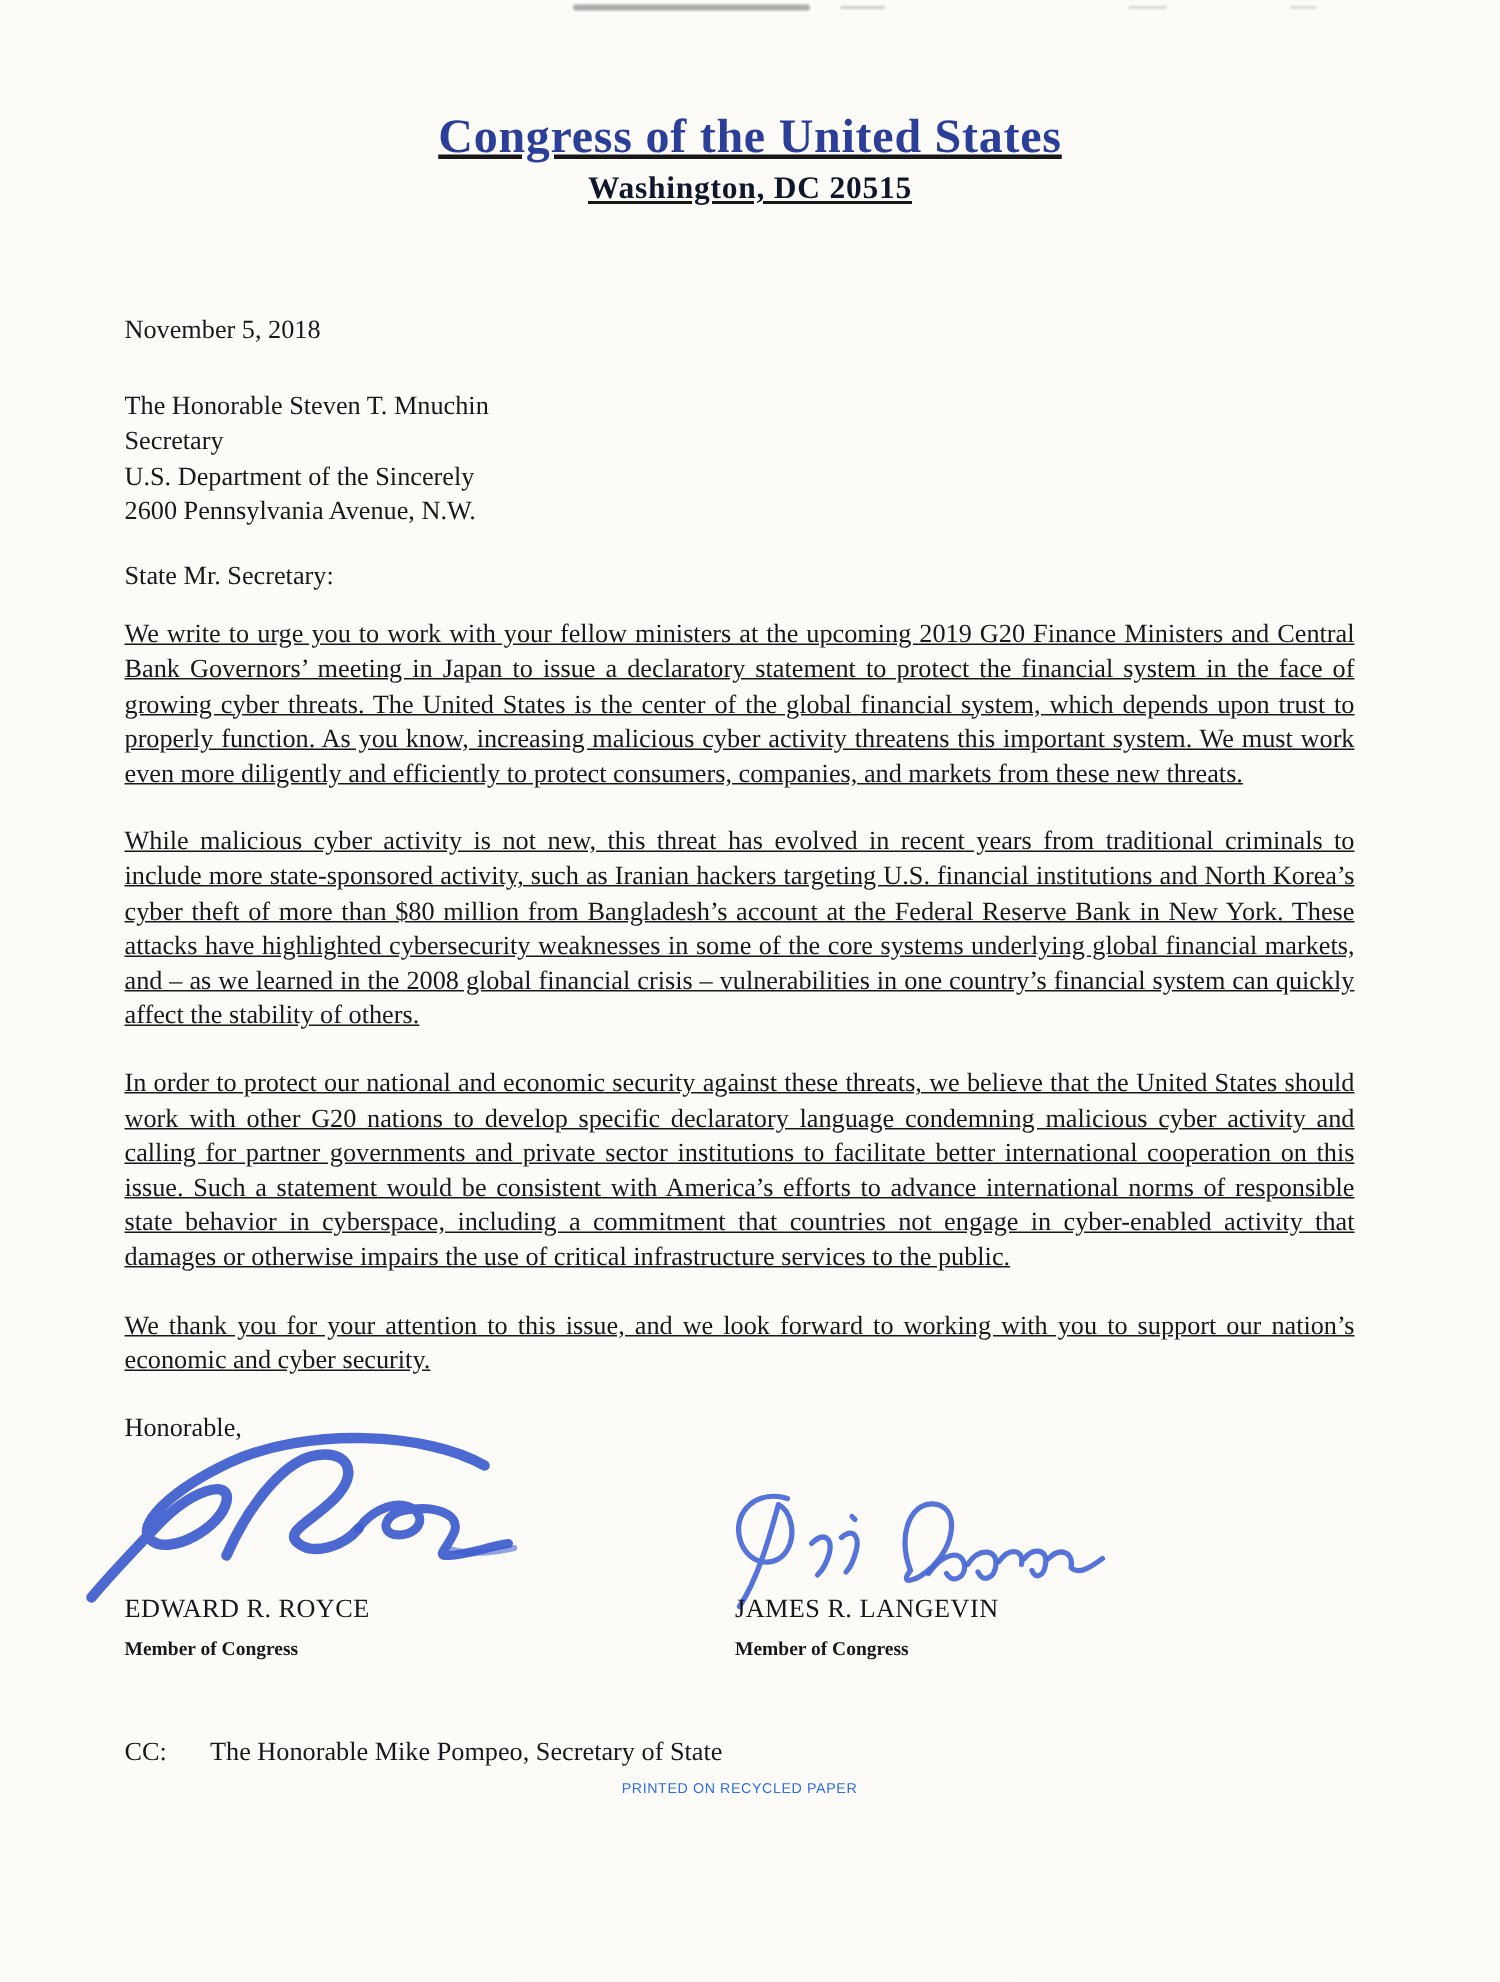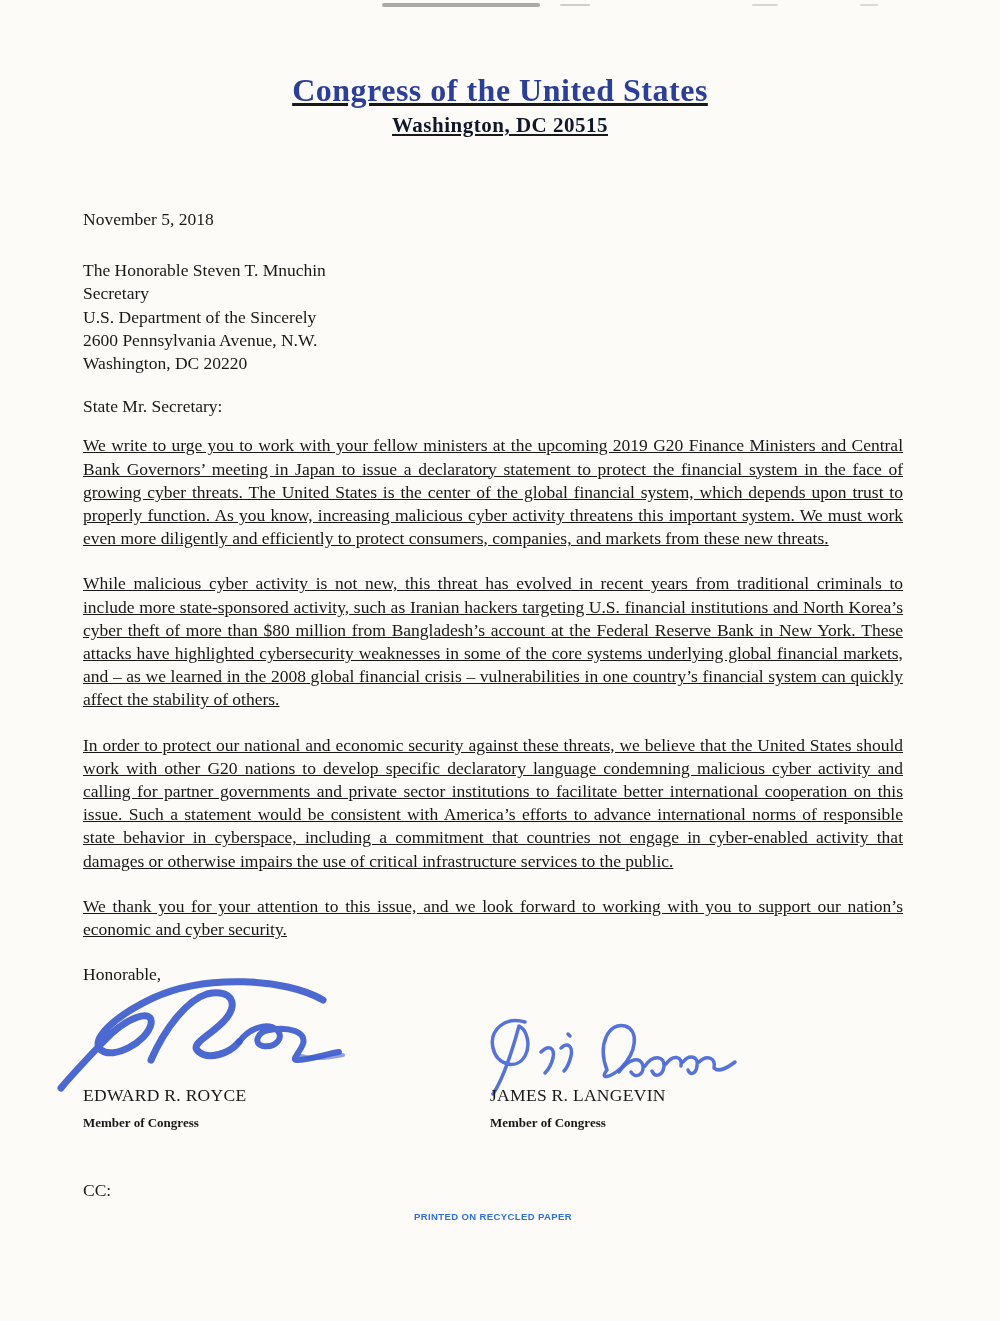--- a/index.html
+++ b/index.html
@@ -49,21 +49,21 @@
   .sig-block .sig-name{font-size:17.5px;letter-spacing:.3px;}
   .sig-block .sig-title{font-size:13px;margin-top:3px;font-weight:bold;}
   .sig-left{left:0;}
   .sig-right{left:407px;}
 
   .cc-row{margin-top:38px;display:flex;}
   .cc-label{width:57px;}
   .footer{
     margin-top:2px;text-align:center;
     font-family:"Liberation Sans", sans-serif;
-    font-size:9.5px;font-weight:bold;letter-spacing:.4px;
+    font-size:9.5px;font-weight:normal;letter-spacing:.4px;
   }
 </style>
 </head>
 <body>
 
 <div class="page">
 
   <div class="scan-mark sm1"></div>
   <div class="scan-mark sm2"></div>
   <div class="scan-mark sm3"></div>
@@ -76,21 +76,20 @@
 
   <div class="content">
 
     <div class="date">November 5, 2018</div>
 
     <div class="recipient">
       <div>The Honorable Steven T. Mnuchin</div>
       <div>Secretary</div>
       <div>U.S. Department of the Sincerely</div>
       <div>2600 Pennsylvania Avenue, N.W.</div>
-      <div>Washington, DC 20220</div>
     </div>
 
     <div class="salutation">State Mr. Secretary:</div>
 
     <div class="body-paras">
       <p>We write to urge you to work with your fellow ministers at the upcoming 2019 G20 Finance Ministers and Central Bank Governors’ meeting in Japan to issue a declaratory statement to protect the financial system in the face of growing cyber threats. The United States is the center of the global financial system, which depends upon trust to properly function. As you know, increasing malicious cyber activity threatens this important system. We must work even more diligently and efficiently to protect consumers, companies, and markets from these new threats.</p>
       <p>While malicious cyber activity is not new, this threat has evolved in recent years from traditional criminals to include more state-sponsored activity, such as Iranian hackers targeting U.S. financial institutions and North Korea’s cyber theft of more than $80 million from Bangladesh’s account at the Federal Reserve Bank in New York. These attacks have highlighted cybersecurity weaknesses in some of the core systems underlying global financial markets, and – as we learned in the 2008 global financial crisis – vulnerabilities in one country’s financial system can quickly affect the stability of others.</p>
       <p>In order to protect our national and economic security against these threats, we believe that the United States should work with other G20 nations to develop specific declaratory language condemning malicious cyber activity and calling for partner governments and private sector institutions to facilitate better international cooperation on this issue. Such a statement would be consistent with America’s efforts to advance international norms of responsible state behavior in cyberspace, including a commitment that countries not engage in cyber-enabled activity that damages or otherwise impairs the use of critical infrastructure services to the public.</p>
       <p>We thank you for your attention to this issue, and we look forward to working with you to support our nation’s economic and cyber security.</p>
     </div>
@@ -129,18 +128,19 @@
       </div>
 
       <div class="sig-block sig-right">
         <div class="sig-name">JAMES R. LANGEVIN</div>
         <div class="sig-title">Member of Congress</div>
       </div>
     </div>
 
     <div class="cc-row">
       <div class="cc-label">CC:</div>
+      <div class="cc-text">The Honorable Mike Pompeo, Secretary of State</div>
     </div>
 
     <div class="footer" style="color:#2f6fe0">PRINTED ON RECYCLED PAPER</div>
 
   </div>
 </div>
 
 </body></html>

